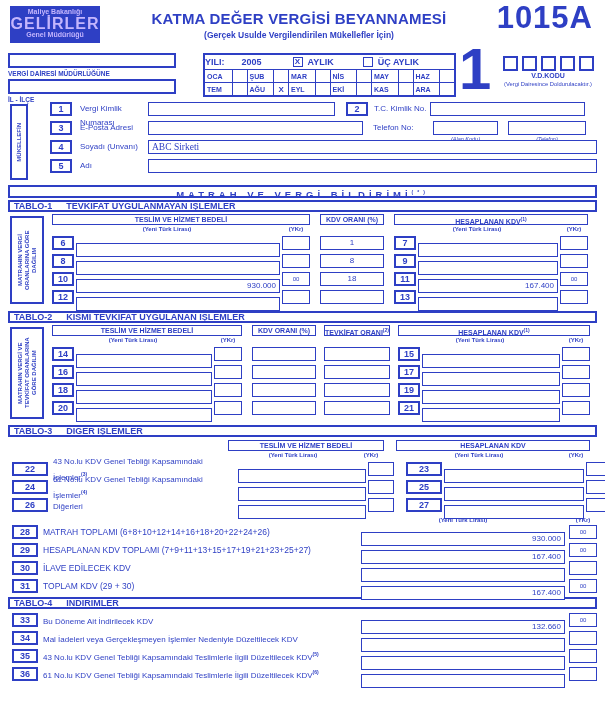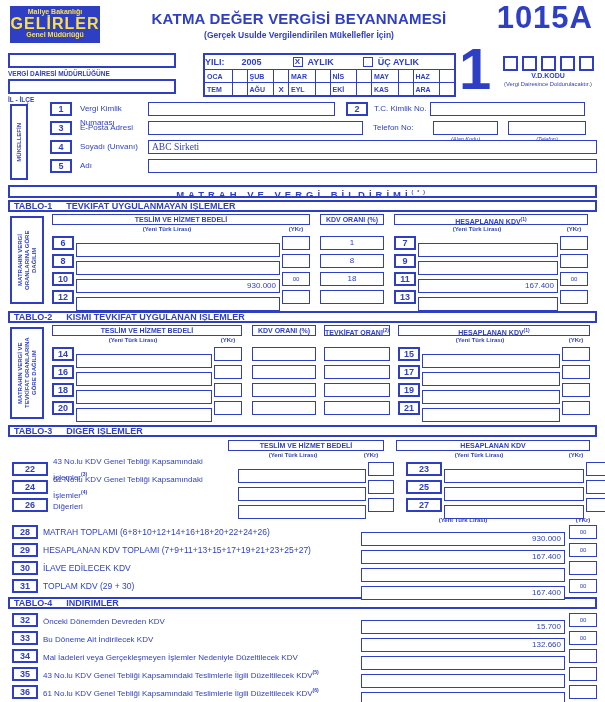--- a/index.html
+++ b/index.html
@@ -2,21 +2,21 @@
 <html><head>
 <meta charset="utf-8">
 <style>
   :root { --blue:#2e3fc4; }
   * { box-sizing:border-box; margin:0; padding:0; }
   body { width:605px; height:702px; background:#ffffff; font-family:"Liberation Sans", sans-serif; color:var(--blue); }
   .page { position:relative; width:605px; height:702px; background:#ffffff; overflow:hidden; }
 
   
   .header { position:relative; height:100px; }
-  .logo { position:absolute; left:10px; top:6px; width:90px; height:37px; background:var(--blue); color:#fde047; text-align:center; padding-top:2px; }
+  .logo { position:absolute; left:10px; top:6px; width:90px; height:37px; background:var(--blue); color:#c4b5fd; text-align:center; padding-top:2px; }
   .logo .l1, .logo .l3 { font-size:7px; font-weight:bold; line-height:8px; }
   .logo .l2 { font-size:16px; font-weight:bold; letter-spacing:1px; line-height:15px; }
   .title-wrap { position:absolute; left:116px; top:10px; width:366px; text-align:center; }
   .title { font-size:15px; font-weight:bold; letter-spacing:0.2px; }
   .subtitle { font-size:8.5px; font-weight:bold; margin-top:3px; }
   .form-code { position:absolute; right:12px; top:0px; font-size:31px; font-weight:bold; letter-spacing:1px; }
   .vd1 { position:absolute; left:8px; top:53px; width:168px; height:15px; border:2px solid var(--blue); }
   .vd-label { position:absolute; left:8px; top:70px; font-size:6.5px; font-weight:bold; }
   .vd2 { position:absolute; left:8px; top:79px; width:168px; height:15px; border:2px solid var(--blue); }
   .il-label { position:absolute; left:8px; top:96px; font-size:6.5px; font-weight:bold; }
@@ -446,26 +446,20 @@
       <div class="cell c-ykr ykrv">00</div>
     </div>
   </div>
 
   <div class="tablo-bar">
     <span>TABLO-4</span>
     <span>İNDİRİMLER</span>
   </div>
   <div class="sumrows" style="margin-top:4px;">
     <div class="trow">
-      <div class="numbox">32</div>
-      <div class="rlabel"><span>Önceki Dönemden Devreden KDV</span><sup></sup></div>
-      <div class="cell c-val val">15.700</div>
-      <div class="cell c-ykr ykrv">00</div>
-    </div>
-    <div class="trow">
       <div class="numbox">33</div>
       <div class="rlabel"><span>Bu Döneme Ait İndirilecek KDV</span><sup></sup></div>
       <div class="cell c-val val">132.660</div>
       <div class="cell c-ykr ykrv">00</div>
     </div>
     <div class="trow">
       <div class="numbox">34</div>
       <div class="rlabel"><span>Mal İadeleri veya Gerçekleşmeyen İşlemler Nedeniyle Düzeltilecek KDV</span><sup></sup></div>
       <div class="cell c-val val"></div>
       <div class="cell c-ykr ykrv"></div>

